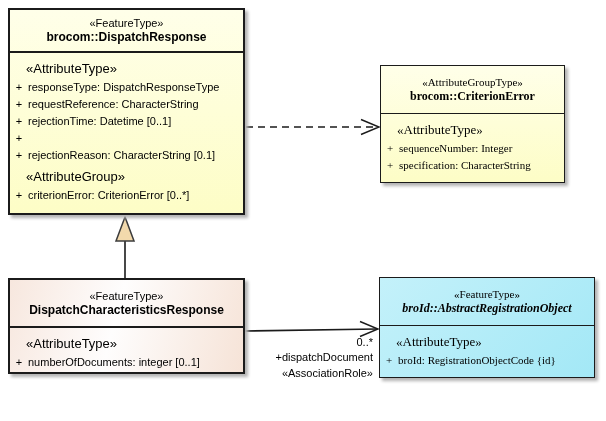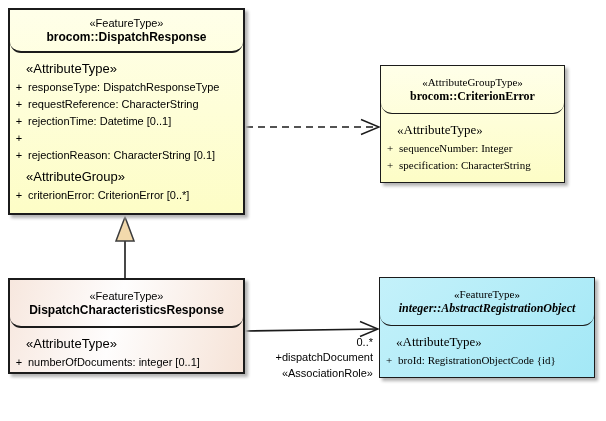--- a/index.html
+++ b/index.html
@@ -1,21 +1,21 @@
 <!DOCTYPE html>
 <html><head>
 <meta charset="utf-8">
 <style>
   html,body{margin:0;padding:0;background:#fff;}
   #canvas{position:relative;width:606px;height:421px;background:#ffffff;overflow:hidden;
           font-family:"Liberation Sans",sans-serif;color:#000;}
   .uml-box{position:absolute;border:2px solid #1b1b1b;box-shadow:3px 3px 3px #b4b4b4;box-sizing:border-box;}
   .uml-box.thin{border-width:1.5px;font-family:Liberation Serif, serif;}
   .hdr{text-align:center;border-bottom:2px solid #1b1b1b;box-sizing:border-box;
-       display:flex;flex-direction:column;justify-content:center;border-radius:11px;}
+       display:flex;flex-direction:column;justify-content:center;}
   .thin .hdr{border-bottom-width:1.5px;}
   .stereo{font-size:11px;line-height:14px;}
   .cname{font-size:12px;font-weight:bold;line-height:15px;}
   .cname.italic{font-style:italic;}
   .body{padding-top:3px;}
   .sect{font-size:13px;line-height:15px;margin:5px 0 3px 16px;}
   .row{display:flex;font-size:11px;line-height:17px;}
   .vis{width:18px;text-align:center;flex:none;}
   .atext{white-space:nowrap;}
   
@@ -119,21 +119,21 @@
       <div class="row">
         <span class="vis">+</span>
         <span class="atext">numberOfDocuments: integer [0..1]</span>
       </div>
     </div>
   </div>
 
   <div class="uml-box thin" id="box-abstract-registration">
     <div class="hdr">
       <div class="stereo">«FeatureType»</div>
-      <div class="cname italic">integer::AbstractRegistrationObject</div>
+      <div class="cname italic">broId::AbstractRegistrationObject</div>
     </div>
     <div class="body">
       <div class="sect">«AttributeType»</div>
       <div class="row">
         <span class="vis">+</span>
         <span class="atext">broId: RegistrationObjectCode {id}</span>
       </div>
     </div>
   </div>
 

